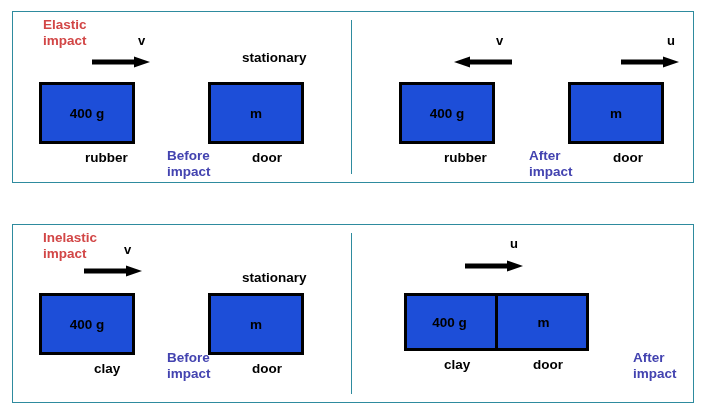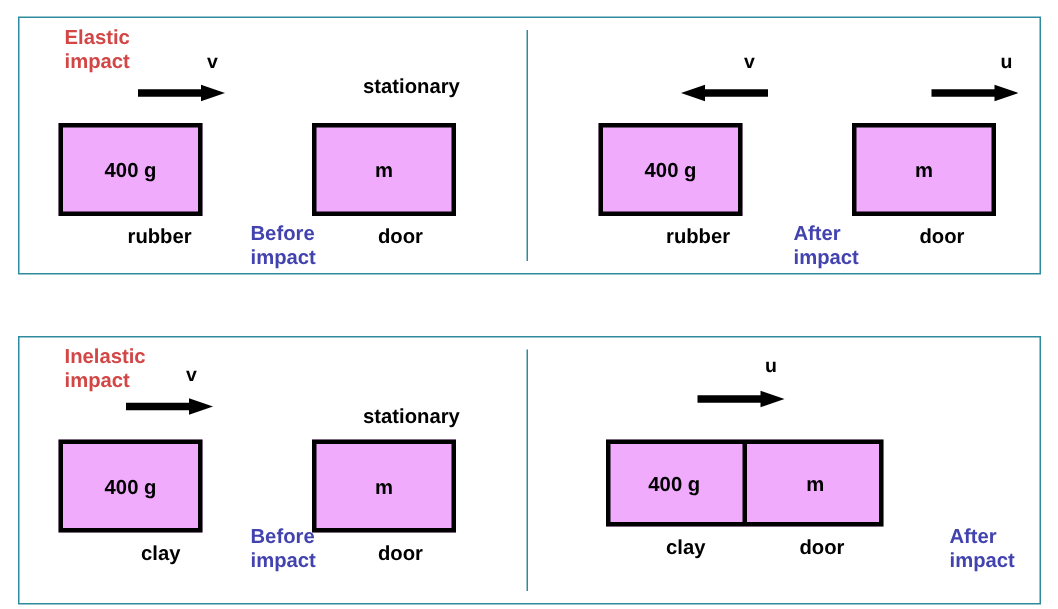--- a/index.html
+++ b/index.html
@@ -44,21 +44,21 @@
   }
   .lbl.red   { color: #d24646; }
   .lbl.blue  { color: #4343b0; }
   .lbl.sym   { font-size: 13px; }
   .lbl.multiline { white-space: pre-line; }
 
   
   .massbox {
     position: absolute;
     border: 3px solid #000000;
-    background: #f0abfc;
+    background: #1d4ed8;
     box-sizing: border-box;
     display: flex;
     align-items: center;
     justify-content: center;
   }
   .massbox .mass-text {
     font-size: 13.5px;
     font-weight: bold;
     color: #000;
   }

